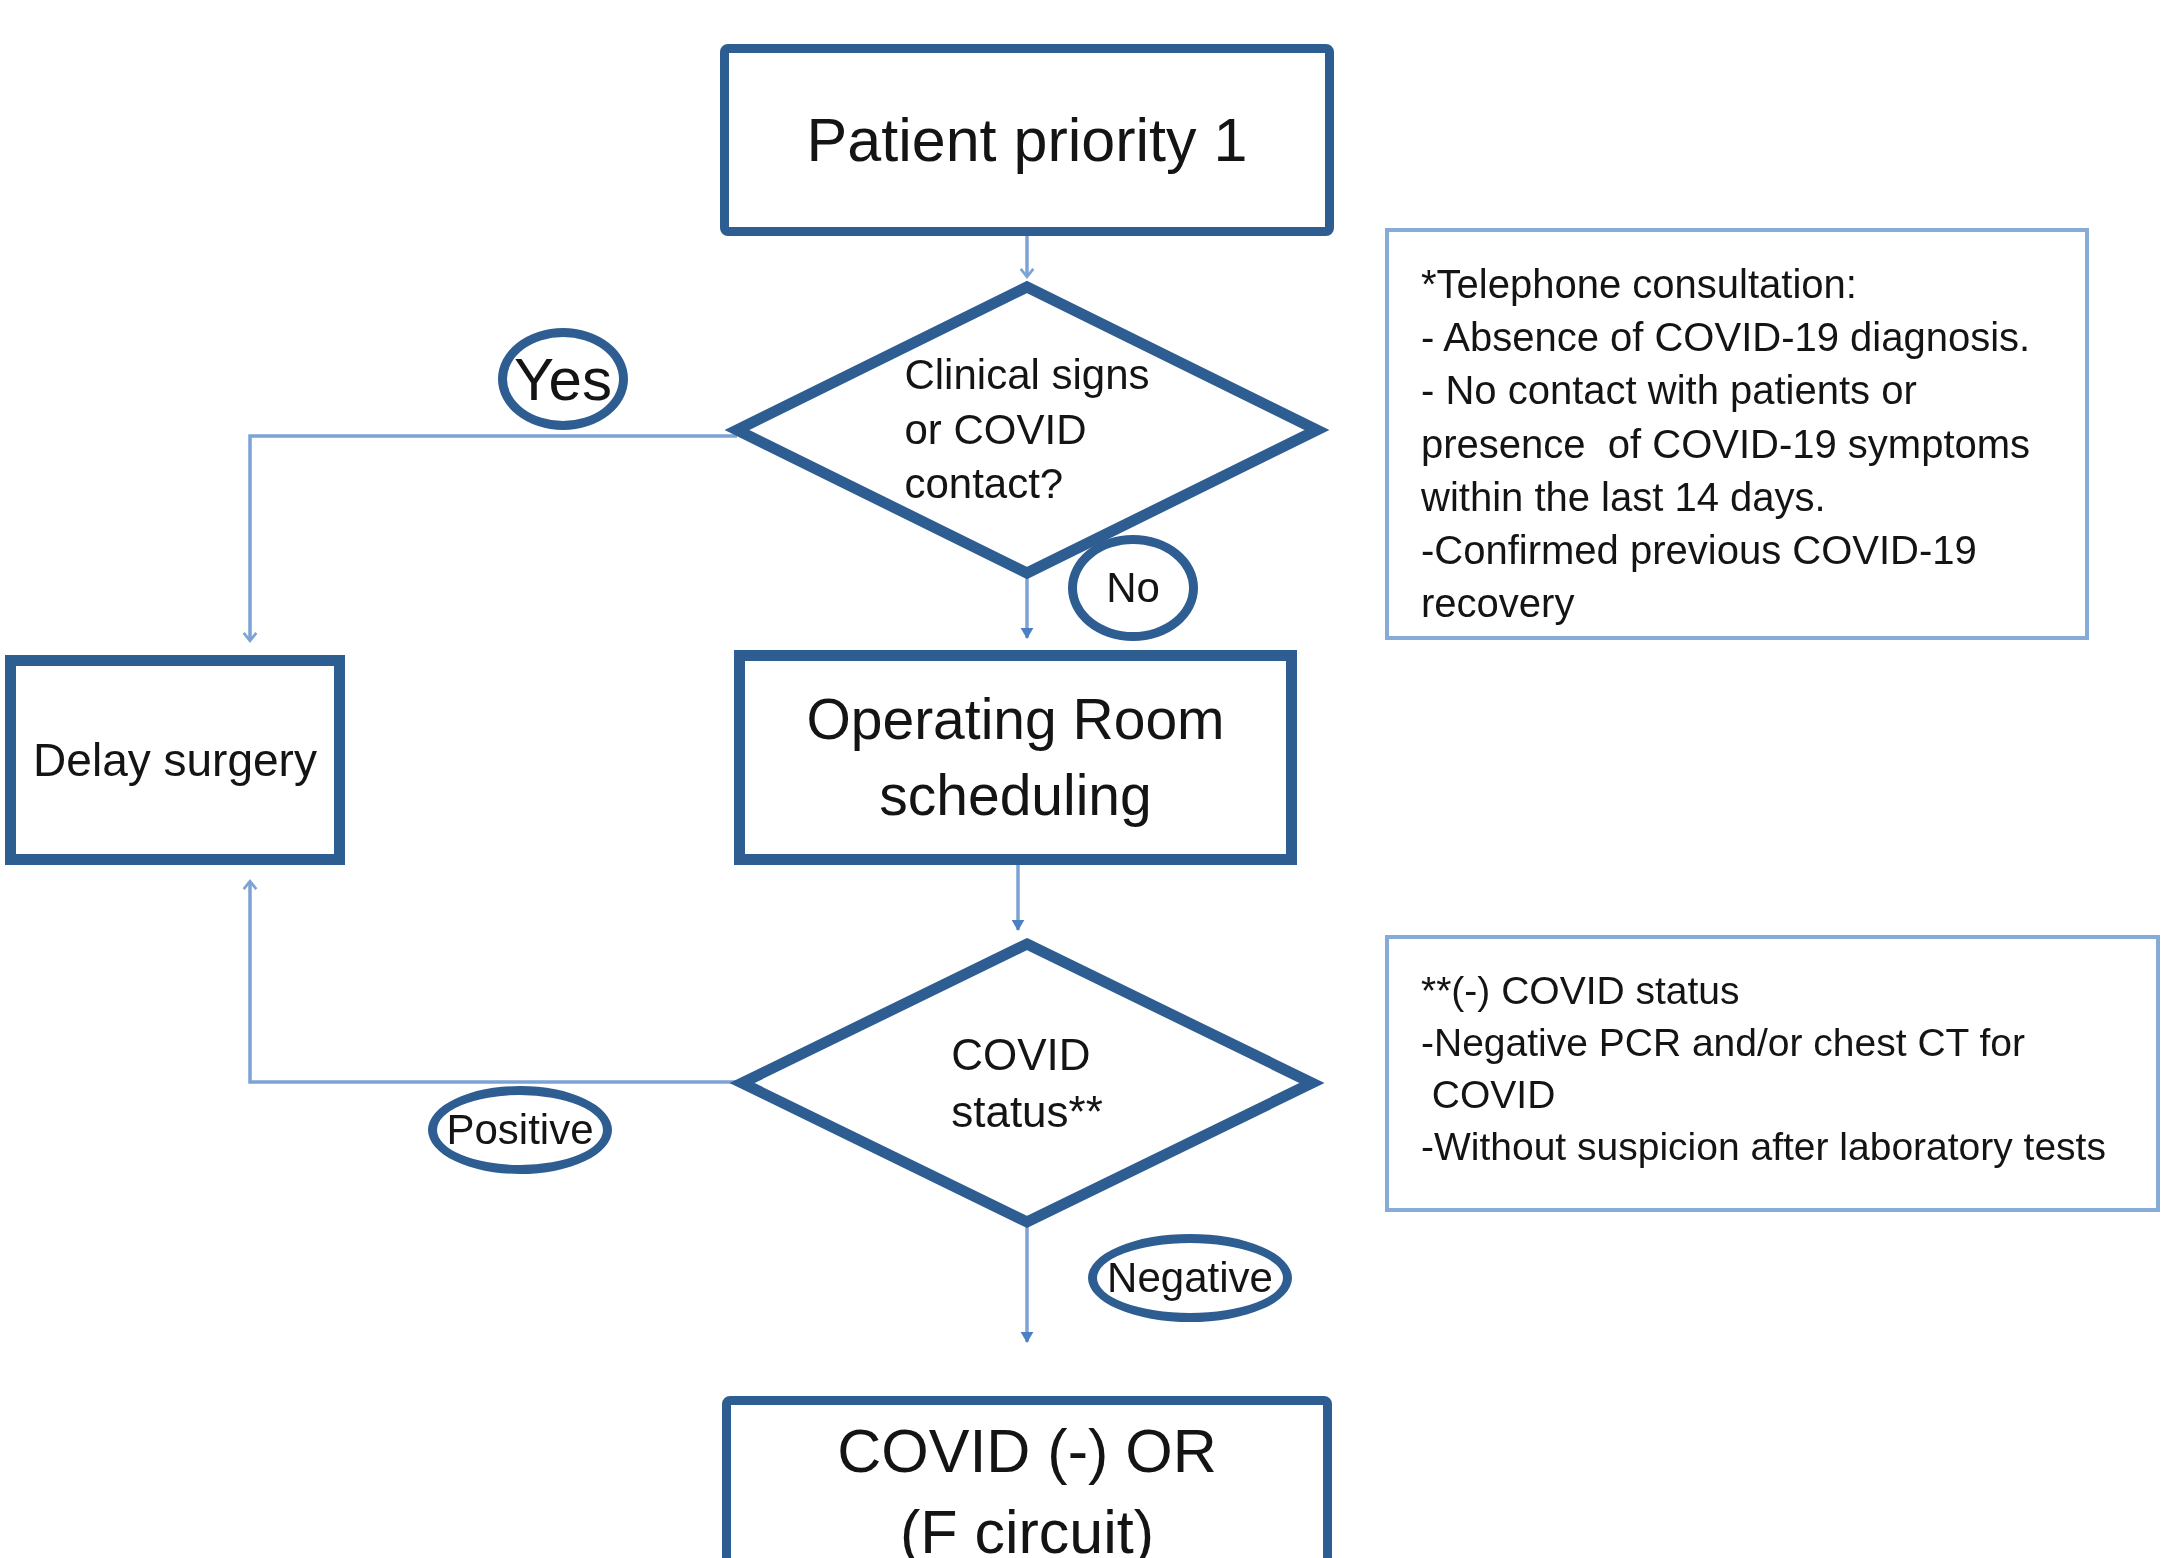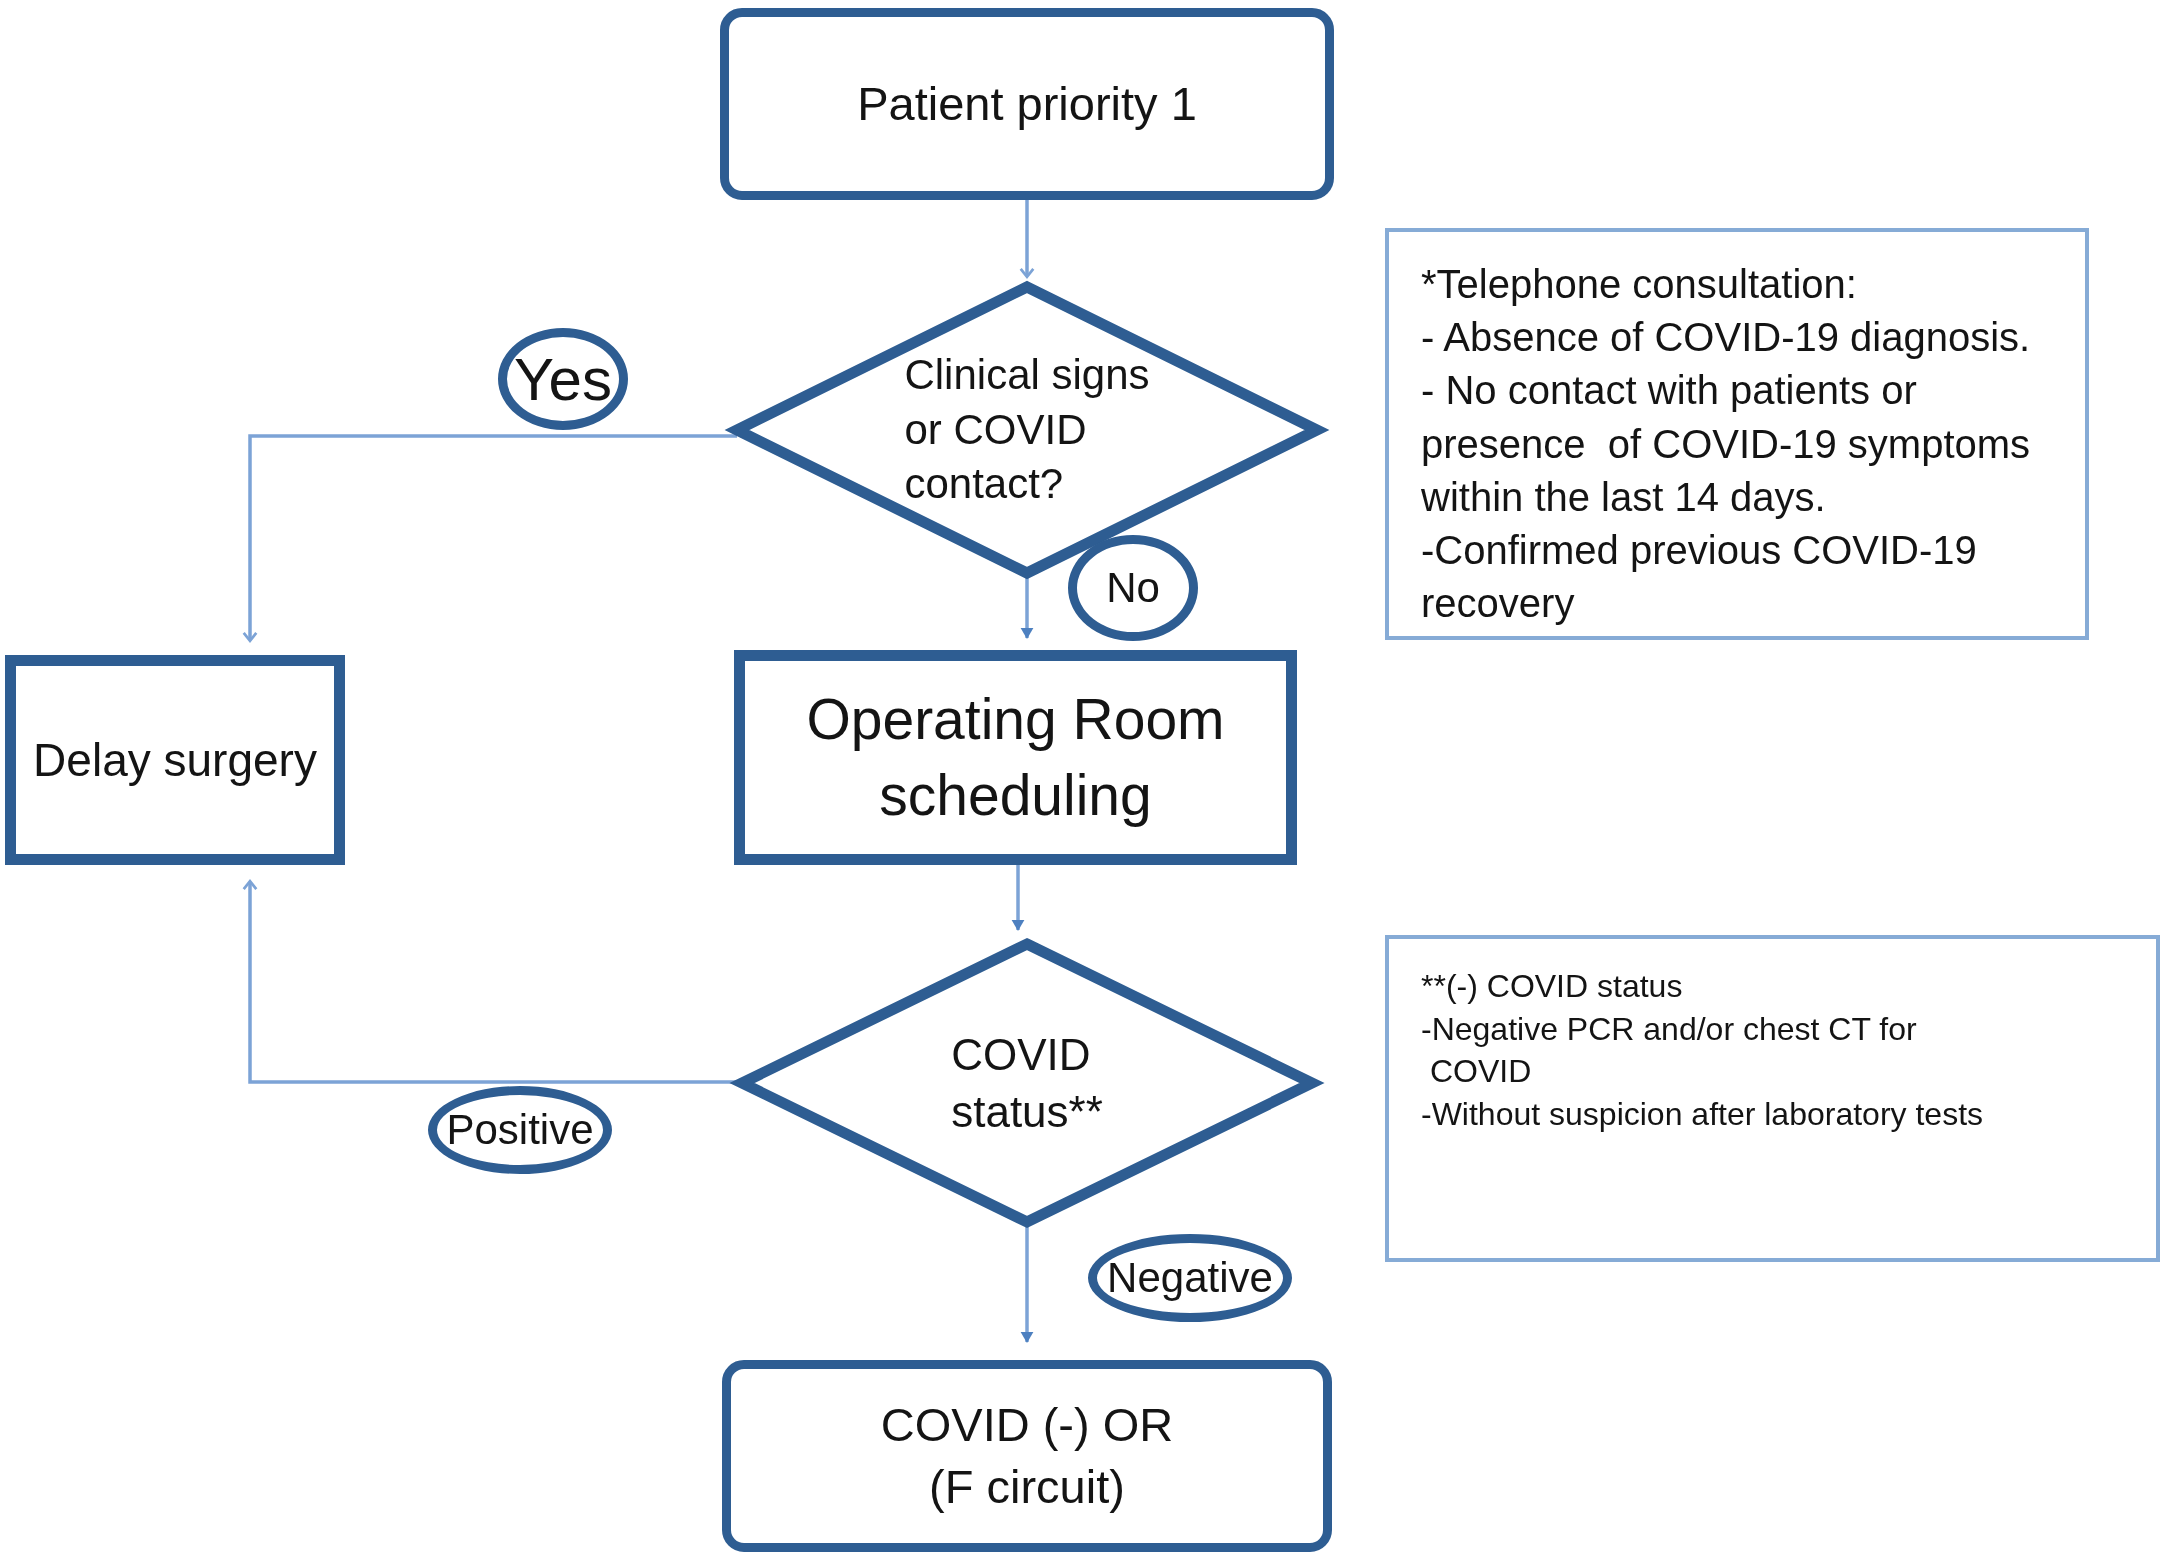--- a/index.html
+++ b/index.html
@@ -6,21 +6,21 @@
   #canvas{
     position:relative;width:2167px;height:1558px;background:#ffffff;
     font-family:"Liberation Sans", sans-serif;color:#141414;overflow:hidden;
   }
   #wires{position:absolute;left:0;top:0;width:2167px;height:1558px;}
   .node{
     position:absolute;display:flex;align-items:center;justify-content:center;
     background:#ffffff;text-align:center;box-sizing:border-box;
     white-space:pre-wrap;line-height:1.32;
   }
-  .rounded{border:9px solid #2e5d92;border-radius:22px;font-size:47px;}
+  .rounded{border:9px solid #2e5d92;border-radius:8px;font-size:61px;margin-top:36px;}
   .rect{border:11px solid #2e5d92;font-size:57px;}
   .ellipse{
     position:absolute;display:flex;align-items:center;justify-content:center;
     background:#ffffff;border:9px solid #2e5d92;border-radius:50%;
     box-sizing:border-box;font-size:42px;text-align:center;
   }
   .diamond-label{
     position:absolute;transform:translate(-50%,-50%);text-align:left;
     white-space:pre-wrap;font-size:42px;line-height:1.3;
   }
@@ -100,18 +100,18 @@
   </div>
 
   <div class="note" style="left:1385px;top:228px;width:704px;height:412px;">*Telephone consultation:
 - Absence of COVID-19 diagnosis.
 - No contact with patients or
 presence  of COVID-19 symptoms
 within the last 14 days.
 -Confirmed previous COVID-19
 recovery</div>
 
-  <div class="note" style="left:1385px;top:935px;width:775px;height:327px;font-size:32px;">**(-) COVID status
+  <div class="note" style="left:1385px;top:935px;width:775px;height:277px;font-size:39px;">**(-) COVID status
 -Negative PCR and/or chest CT for
  COVID
 -Without suspicion after laboratory tests</div>
 
 </div>
 
 </body></html>

